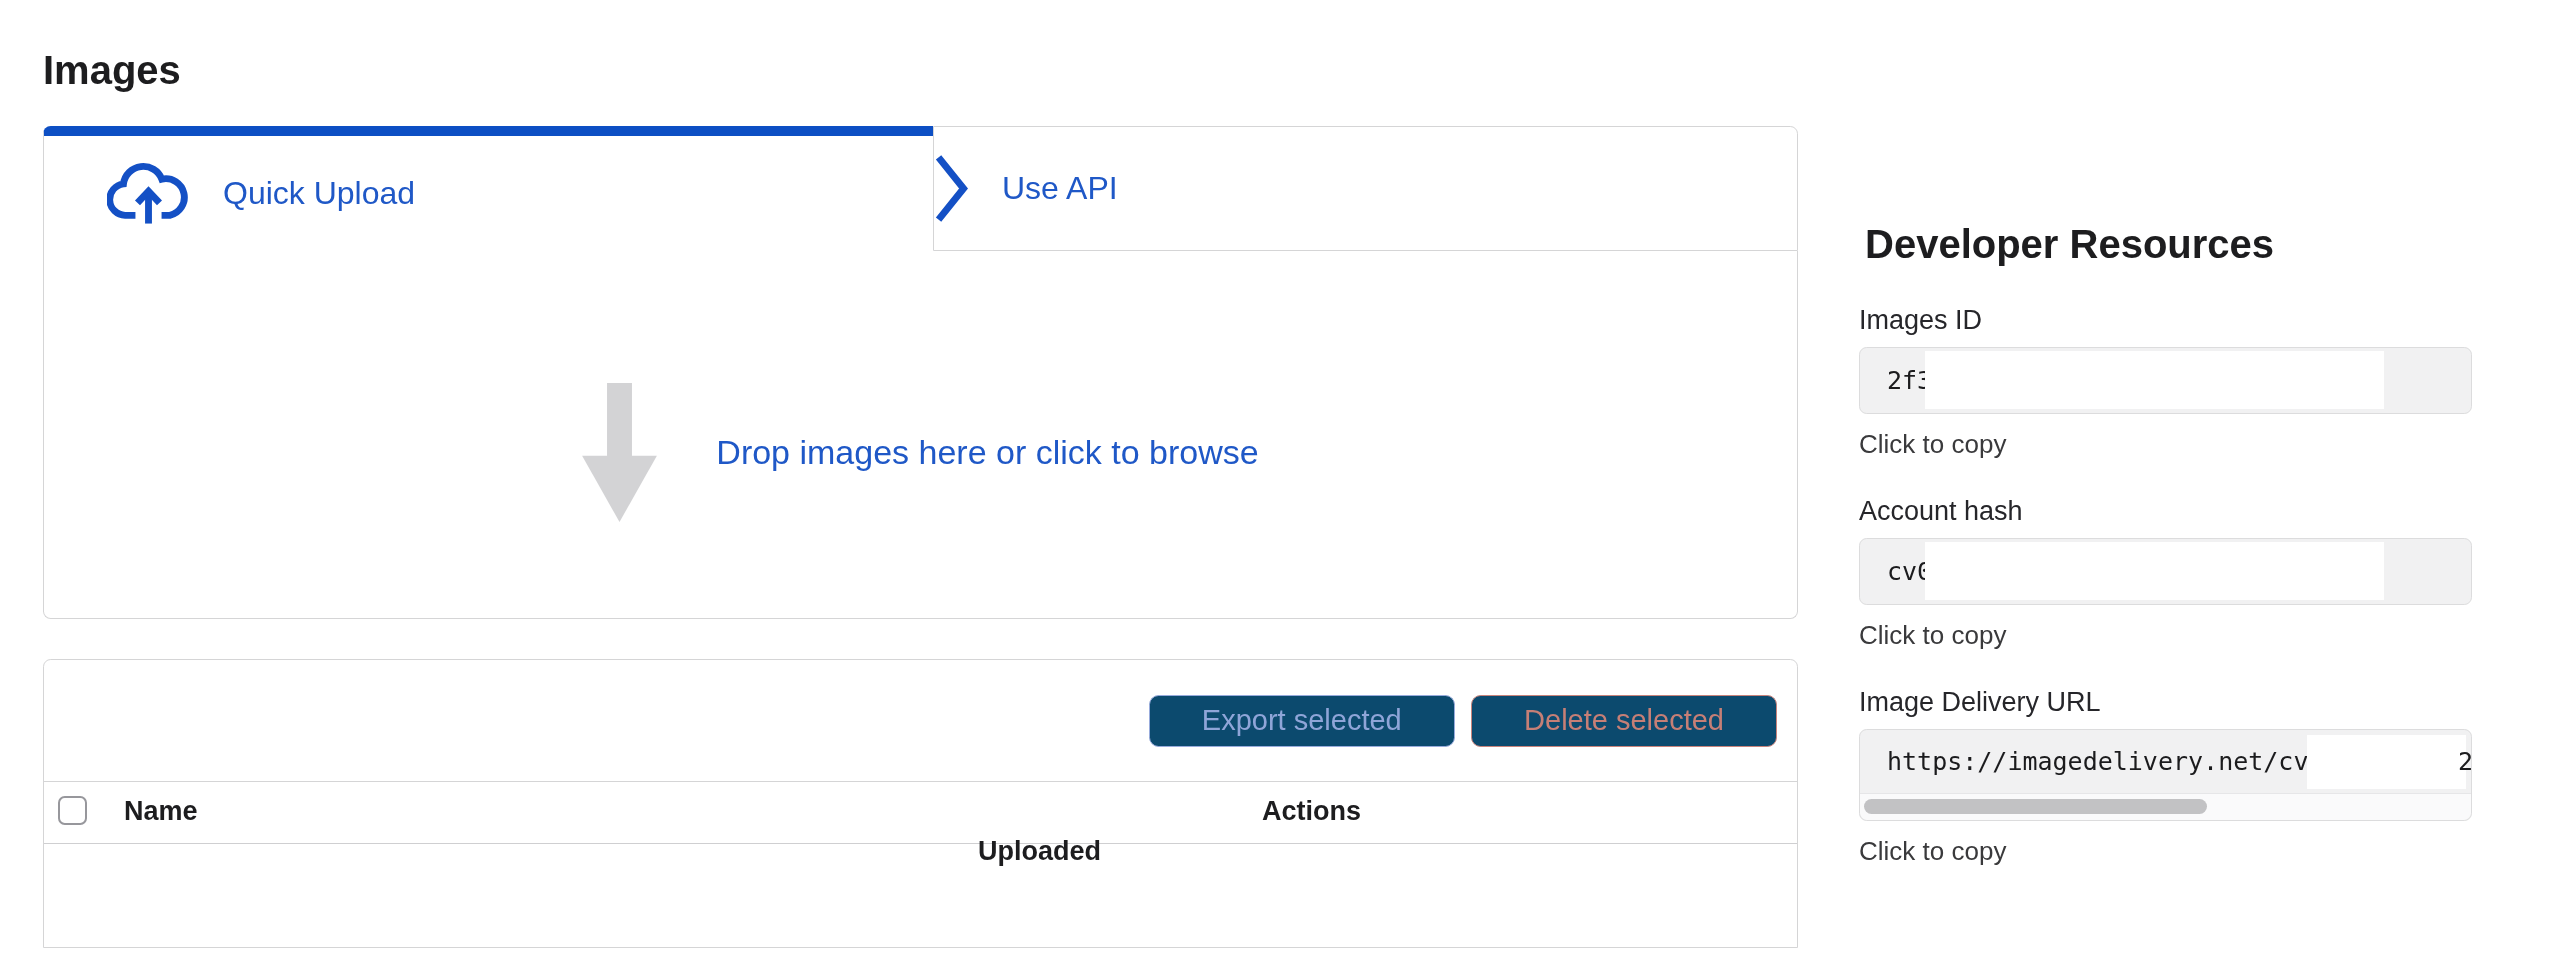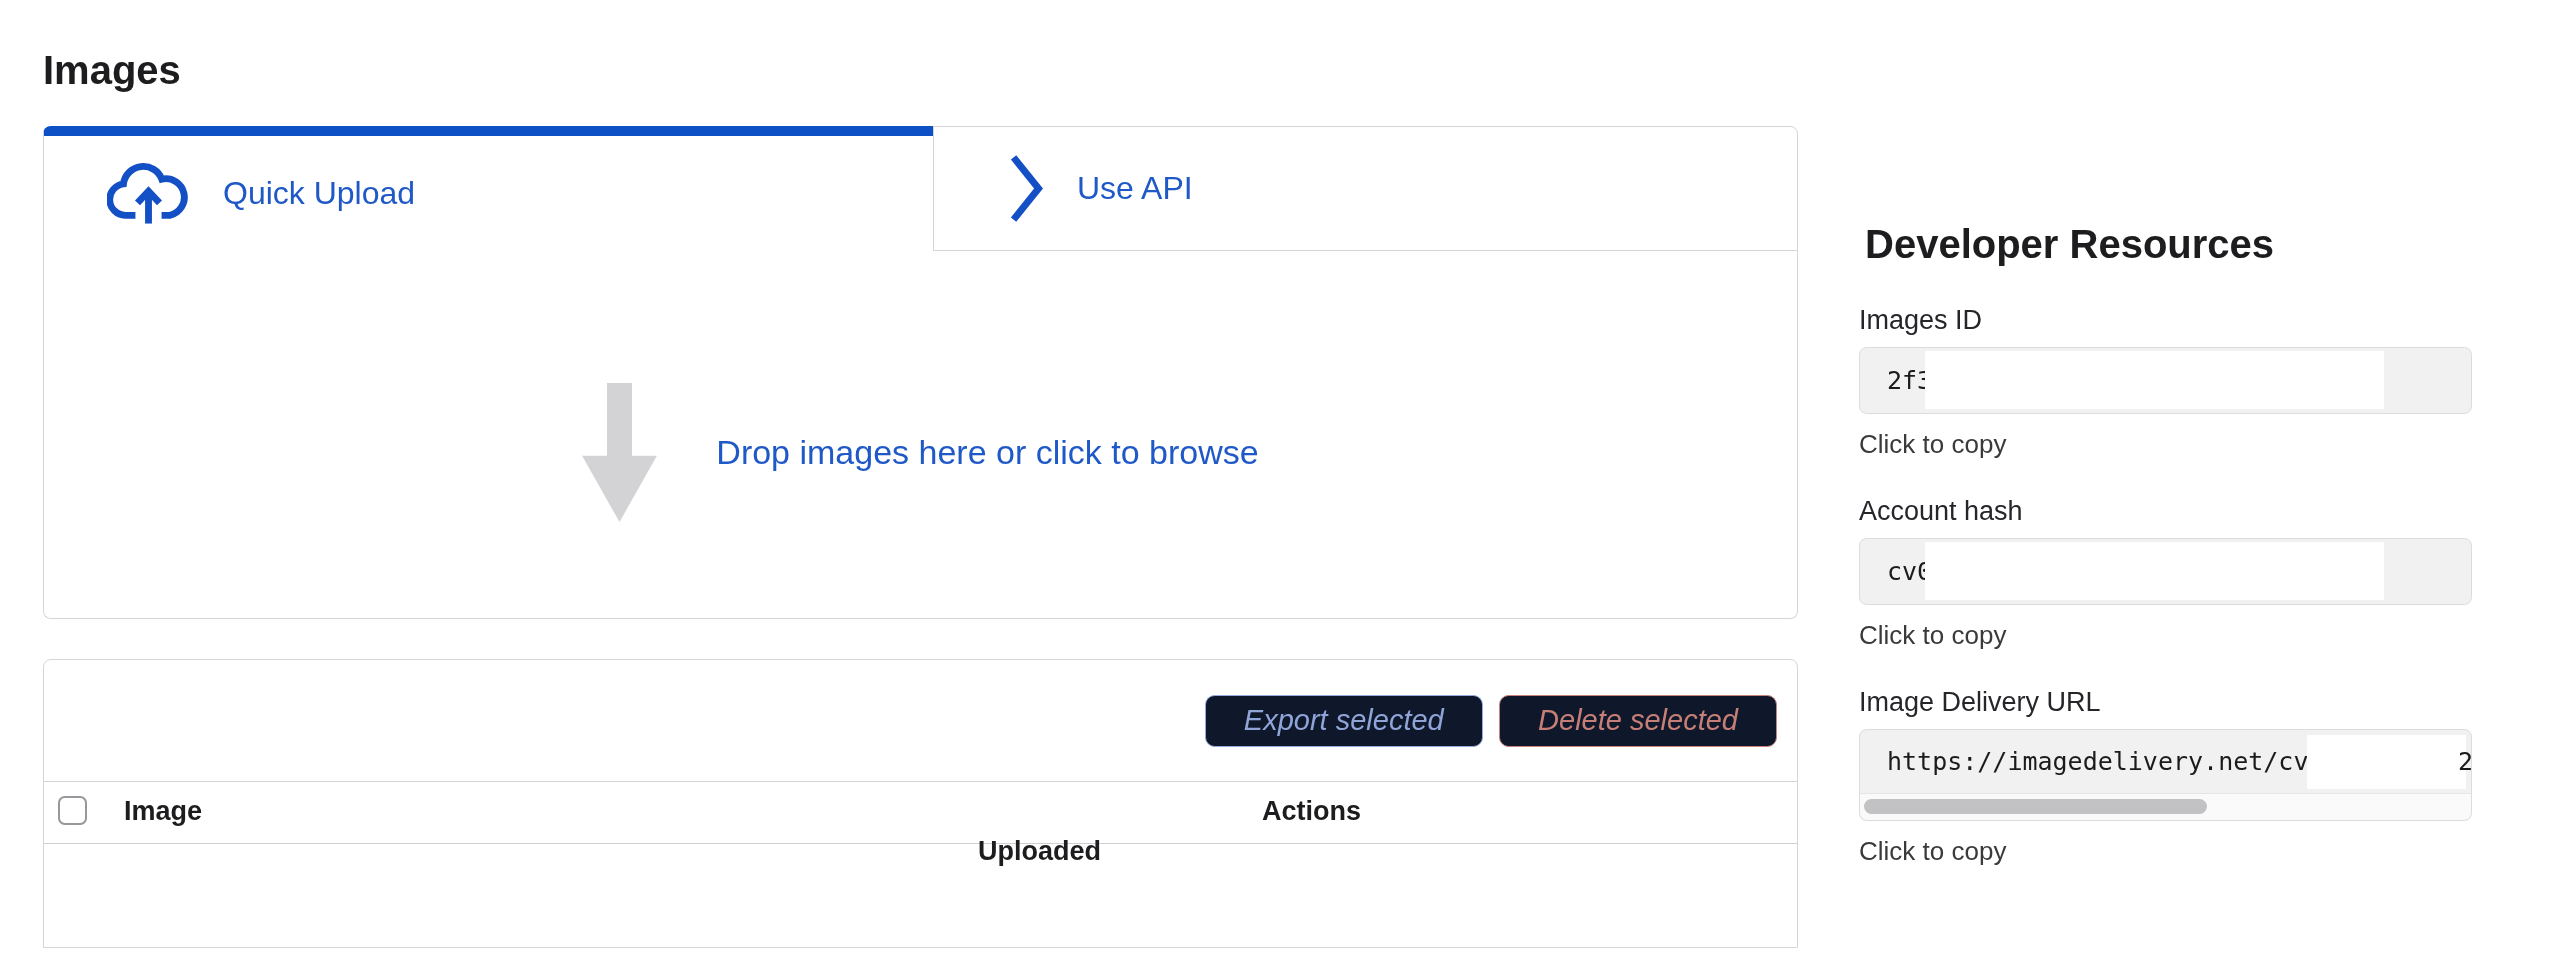--- a/index.html
+++ b/index.html
@@ -23,21 +23,20 @@
     width:890px; flex:0 0 890px;
     border-top:10.6px solid #0d4fc4;
     border-left:1.9px solid #d5d5d6;
     border-radius:7.7px 0 0 0;
     padding-left:63px;
   }
   .tab-inactive {
     flex:1;
     border:1.9px solid #d5d5d6;
     border-radius:0 7.7px 0 0;
-    padding-left:75px;
   }
   .tab-label { font-size:32px; color:#1f58c7; margin-left:33px; white-space:nowrap; }
 
   .drop-area {
     height:368px;
     border:1.9px solid #d5d5d6; border-top:0;
     border-radius:0 0 7.7px 7.7px;
     display:flex; align-items:center; justify-content:center; gap:59px;
     padding-top:35px;
     cursor:pointer;
@@ -49,22 +48,22 @@
     margin-top:40px; height:289px;
     border:1.9px solid #d5d5d6; border-radius:7.7px 7.7px 0 0;
     background:#fff;
   }
   .toolbar {
     height:122px; border-bottom:1.9px solid #d5d5d6;
     display:flex; align-items:center; justify-content:flex-end;
     padding-right:20px; gap:16.4px;
   }
   .btn {
-    font-family:inherit; font-size:29px; height:52px; padding:0 38px;
-    background:#0f172a; border-radius:9.6px; cursor:pointer; white-space:nowrap;font-style:italic;
+    font-family:inherit; font-size:29px; height:52px; padding:0 52px;
+    background:#0c4a6e; border-radius:9.6px; cursor:pointer; white-space:nowrap;
   }
   .btn-export { border:1.9px solid #98abdc; color:#8fa5d8; }
   .btn-delete { border:1.9px solid #c9837b; color:#c67f76;text-align:right; }
 
   .table-header {
     position:relative; height:62px; border-bottom:1.9px solid #cfcfd1;
     font-size:27px; font-weight:700; color:#1d1d1f;
   }
   .checkbox {
     position:absolute; left:14.4px; top:14.4px; width:29px; height:29px;
@@ -152,21 +151,21 @@
     <span class="drop-label">Drop images here or click to browse</span>
   </div>
 
   <div class="table-panel">
     <div class="toolbar">
       <button class="btn btn-export">Export selected</button>
       <button class="btn btn-delete">Delete selected</button>
     </div>
     <div class="table-header">
       <div class="checkbox"></div>
-      <span class="col-name">Image</span>
+      <span class="col-name">Name</span>
       <span class="col-uploaded">Uploaded</span>
       <span class="col-actions">Actions</span>
     </div>
   </div>
 
 </div>
 
 <div class="right-col">
   <h2 class="dr-title">Developer Resources</h2>
 

